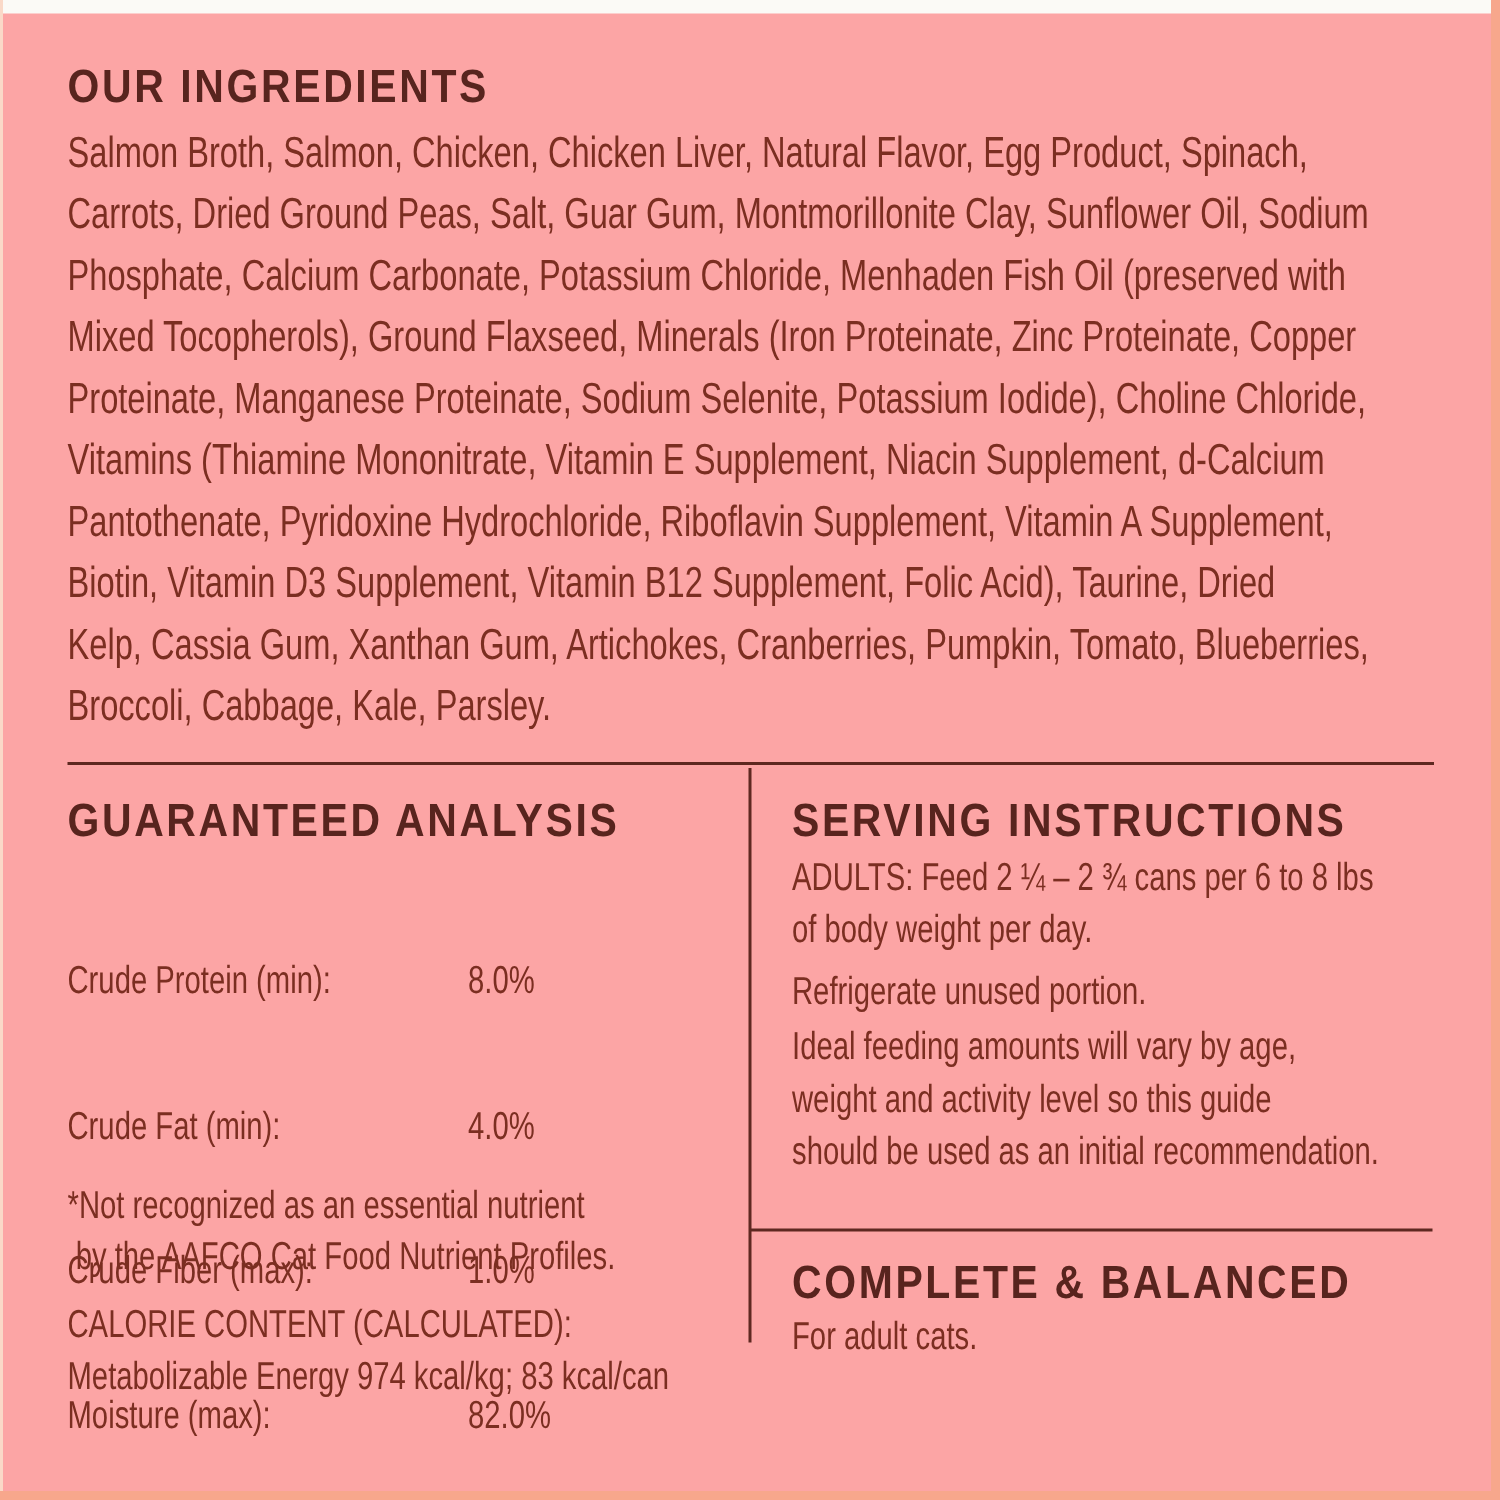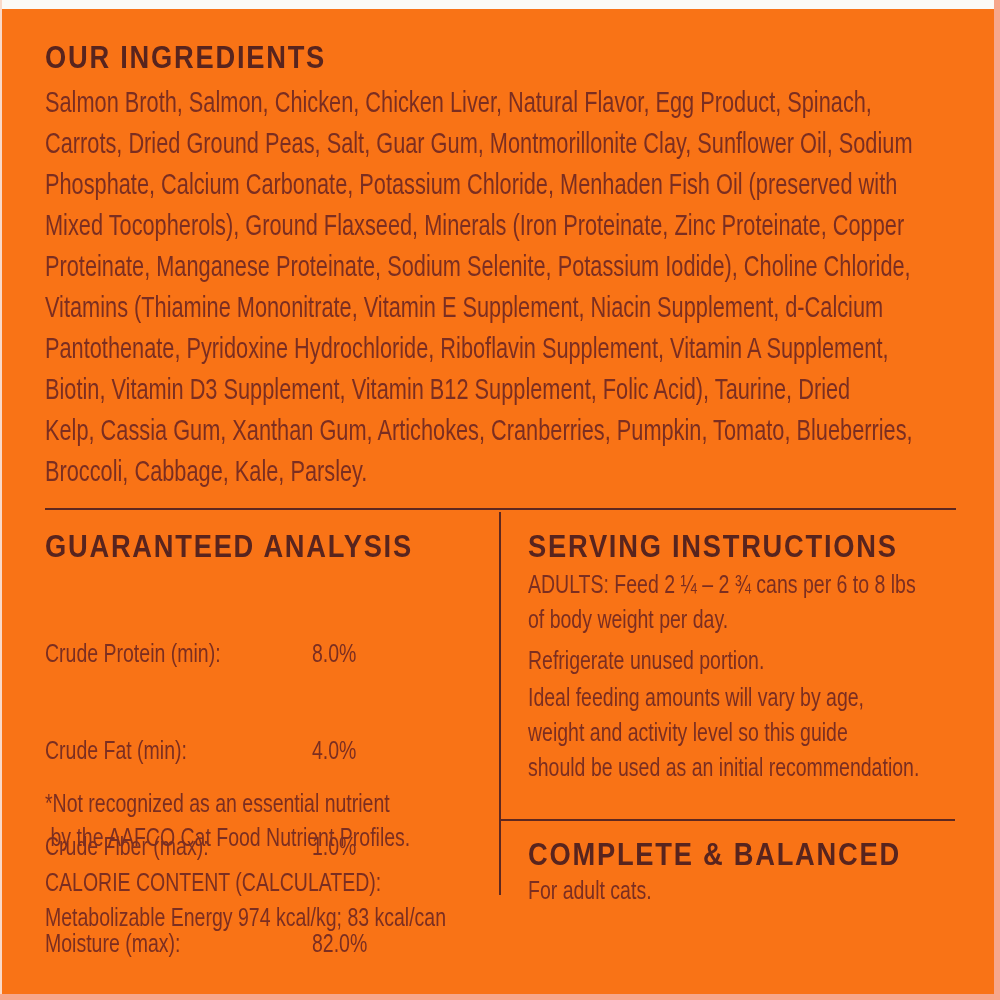--- a/index.html
+++ b/index.html
@@ -4,21 +4,21 @@
 <style>
   html, body { margin: 0; padding: 0; }
   body {
     width: 1000px; height: 1000px;
     font-family: "Liberation Sans", sans-serif;
     background: #ffffff;
   }
   .page {
     position: relative;
     width: 1000px; height: 1000px;
-    background: #f97316;
+    background: #fca5a5;
     overflow: hidden;
   }
   
   .edge { position: absolute; }
   .edge-top    { left: 0; top: 0; width: 1000px; height: 9px; background: #FBFAF6; }
   .edge-left   { left: 0; top: 0; width: 2px; height: 1000px; background: #FAD9C8; }
   .edge-right  { right: 0; top: 0; width: 6px; height: 1000px; background: #F7A78C; }
   .edge-bottom { left: 0; bottom: 0; width: 1000px; height: 6px; background: #F7A78C; }
 
   .abs { position: absolute; }

